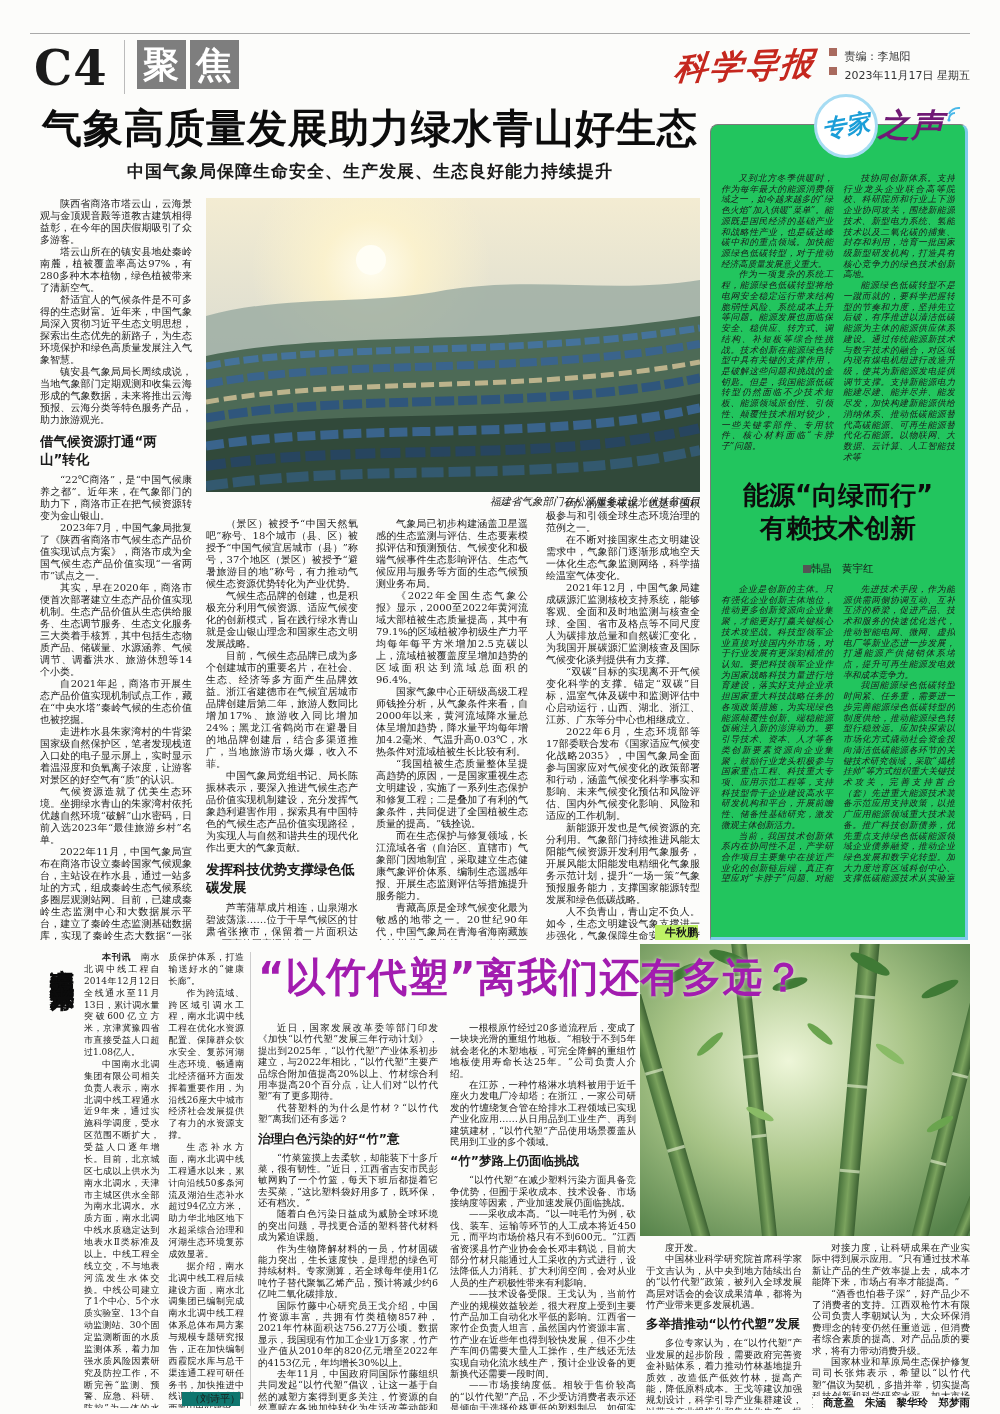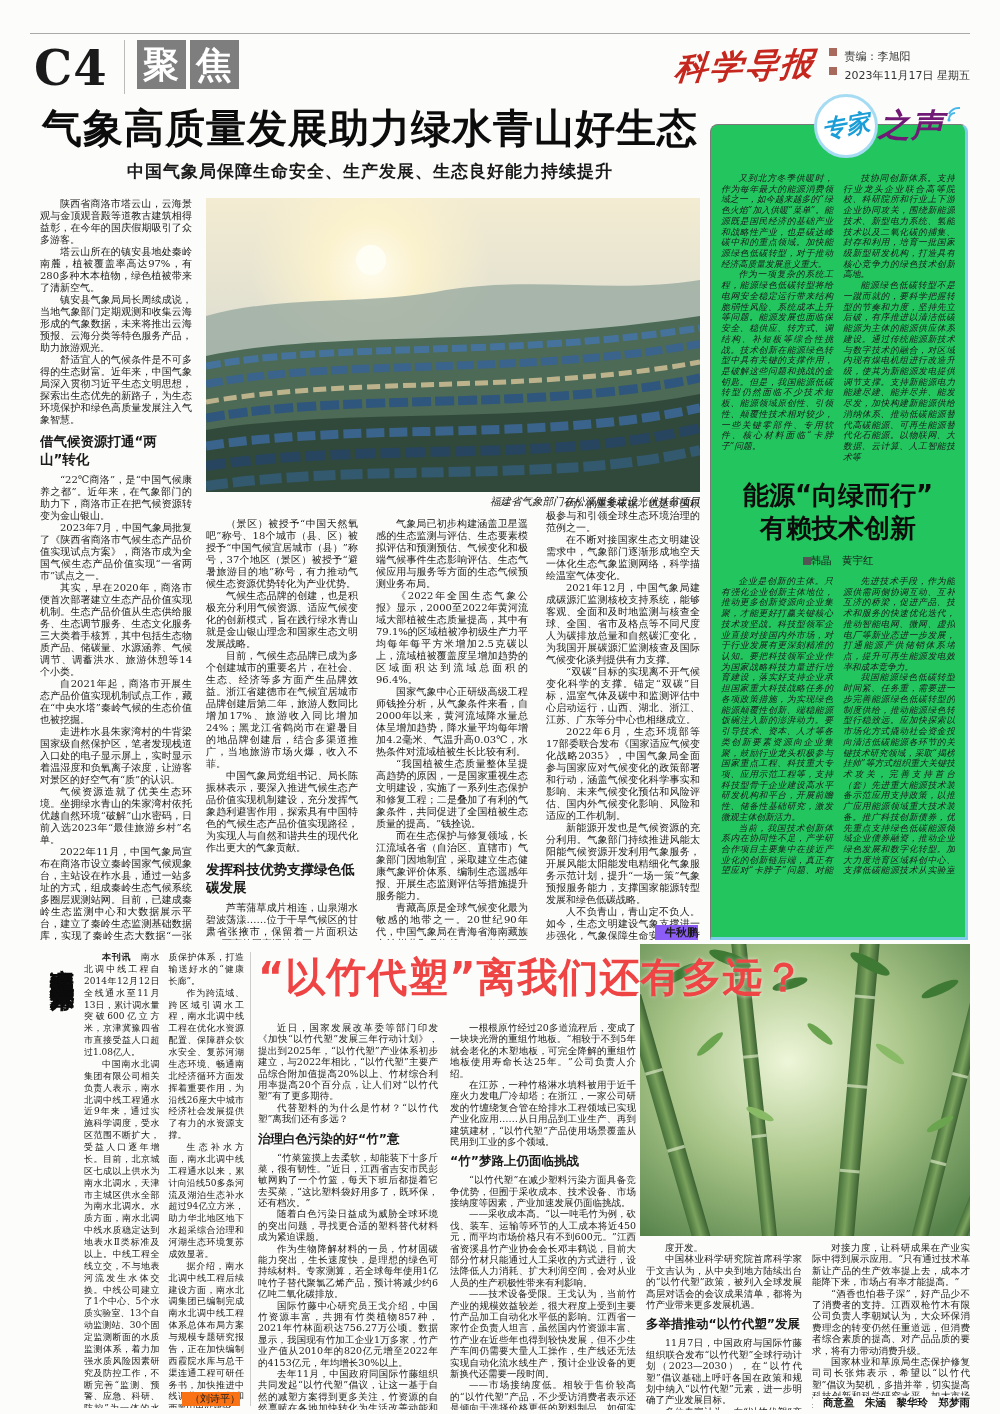--- a/index.html
+++ b/index.html
@@ -29,53 +29,53 @@
   .m-col{position:absolute;bottom:0;overflow:hidden;font-size:10px;line-height:1.2;}
   #mc1{left:0;top:0;width:152px;}
   #mc2{left:166px;top:320px;width:152px;}
   #mc3{left:336px;top:320px;width:152px;}
   #mc4{left:506px;top:300px;width:154px;}
   .para{margin:0;text-indent:2em;text-align:justify;}
   .inhead{font:700 13.5px "DejaVu Sans",sans-serif;margin:7px 0 5px 0;}
   .m-photo{position:absolute;left:166px;top:0;width:494px;height:294px;overflow:hidden;}
   .m-caption{position:absolute;left:166px;top:297px;width:494px;text-align:right;
     font:italic 10.5px "DejaVu Serif",serif;color:#222;}
-  .m-author{position:absolute;right:2px;bottom:0;font-weight:700;font-size:11px;background:#8b5cf6;padding-left:10px;}
+  .m-author{position:absolute;right:2px;bottom:0;font-weight:700;font-size:11px;background:#bef264;padding-left:10px;}
   
   #expert{position:absolute;left:710px;top:94px;width:258px;height:846px;}
   .x-badge{position:absolute;top:0;right:2px;z-index:3;display:flex;align-items:center;}
   .badge-circle{display:inline-flex;align-items:center;justify-content:center;width:58px;height:58px;
     border:3px solid #a6dcf3;border-radius:50%;background:#fff;}
   .badge-zh{color:#1b9ed8;font:italic 900 24px "DejaVu Serif",serif;transform:rotate(-10deg);}
   .badge-rest{color:#701a75;font:italic 900 32px "DejaVu Sans",sans-serif;margin-left:0;letter-spacing:1px;}
   .sig{margin-left:2px;margin-top:-26px;}
   .x-box{position:absolute;left:0;right:0;top:30px;bottom:0;border:1px solid #7a7a7a;
     border-right:3px solid #7ecbea;border-bottom:3px solid #7ecbea;border-radius:8px 8px 0 0;
     padding:10px 10px 8px 10px;background:#22c55e;}
   .x-cols{display:flex;gap:10px;overflow:hidden;}
   .x-intro{margin-top:38px;height:296px;}
   .x-bodyc{height:300px;}
   .x-col{width:50%;font-style:italic;font-size:8.8px;line-height:1.22;}
   .x-col .para{text-align:justify;}
   .x-headline{font:900 26px/1.25 "DejaVu Sans",sans-serif;text-align:center;margin-top:10px;color:#0c0c0c;}
-  .x-byline{text-align:center;font-size:10.5px;margin:10px 0 8px 0;display:flex;justify-content:center;align-items:center;}
+  .x-byline{text-align:center;font-size:10.5px;margin:18px 0 8px 0;display:flex;justify-content:center;align-items:center;}
   
   #water{position:absolute;left:30px;top:946px;width:214px;height:462px;}
   .w-head{position:absolute;left:2px;top:4px;bottom:0;width:46px;writing-mode:vertical-rl;text-orientation:upright;
     font:900 24px "DejaVu Sans",sans-serif;letter-spacing:1px;color:#0c0c0c;}
   .w-body{position:absolute;left:54px;top:6px;right:0;bottom:0;overflow:hidden;
     font-size:9px;line-height:1.32;column-count:2;column-gap:9px;}
   .w-lead{font-weight:700;font-family:"DejaVu Sans",sans-serif;}
-  .w-byline{position:absolute;right:4px;bottom:2px;font-size:10px;background:#f97316;padding-left:8px;}
+  .w-byline{position:absolute;right:4px;bottom:2px;font-size:10px;background:#0f766e;padding-left:8px;}
   .v-div{position:absolute;left:250px;top:952px;bottom:8px;width:1px;background:#ccc;}
   
   #bamboo{position:absolute;left:258px;top:944px;width:712px;height:466px;}
   .b-photo{position:absolute;right:0;top:0;width:330px;height:292px;overflow:hidden;}
   .b-headline{position:absolute;left:0;top:6px;z-index:2;font:900 40px "DejaVu Sans",sans-serif;
-    white-space:nowrap;letter-spacing:1px;color:#ef4444;text-shadow:0 0 4px rgba(255,255,255,.6);}
+    white-space:nowrap;letter-spacing:1px;color:#a21caf;text-shadow:0 0 4px rgba(255,255,255,.6);}
   .b-col{position:absolute;bottom:0;overflow:hidden;font-size:9.5px;line-height:1.2;}
   #bc1{left:0;top:78px;width:180px;}
   #bc2{left:192px;top:78px;width:186px;}
   #bc3{left:388px;top:298px;width:156px;}
   #bc4{left:554px;top:298px;width:158px;}
   .b-inhead{font:700 12.5px "DejaVu Sans",sans-serif;margin:6px 0 4px 0;}
   .b-byline{position:absolute;right:0;bottom:0;font-weight:700;font-size:10.5px;background:#fcfcfa;padding-left:10px;}
 </style>
 </head>
 <body>
@@ -105,22 +105,22 @@
 </div>
 
 <div id="main">
   <div class="m-headline">气象高质量发展助力绿水青山好生态</div>
   <div class="m-deck">中国气象局保障生命安全、生产发展、生态良好能力持续提升</div>
   <div class="m-body">
     <div class="m-col" id="mc1">
       <div>
           <p class="para">陕西省商洛市塔云山，云海景观与金顶观音殿等道教古建筑相得益彰，在今年的国庆假期吸引了众多游客。</p>
           <p class="para">塔云山所在的镇安县地处秦岭南麓，植被覆盖率高达97%，有280多种木本植物，绿色植被带来了清新空气。</p>
+          <p class="para">舒适宜人的气候条件是不可多得的生态财富。近年来，中国气象局深入贯彻习近平生态文明思想，探索出生态优先的新路子，为生态环境保护和绿色高质量发展注入气象智慧。</p>
           <p class="para">镇安县气象局局长周续成说，当地气象部门定期观测和收集云海形成的气象数据，未来将推出云海预报、云海分类等特色服务产品，助力旅游观光。</p>
-          <p class="para">舒适宜人的气候条件是不可多得的生态财富。近年来，中国气象局深入贯彻习近平生态文明思想，探索出生态优先的新路子，为生态环境保护和绿色高质量发展注入气象智慧。</p>
         </div>
       <div class="inhead">借气候资源打通“两山”转化</div>
       <div>
           <p class="para">“22℃商洛”，是“中国气候康养之都”。近年来，在气象部门的助力下，商洛市正在把气候资源转变为金山银山。</p>
           <p class="para">2023年7月，中国气象局批复了《陕西省商洛市气候生态产品价值实现试点方案》，商洛市成为全国气候生态产品价值实现“一省两市”试点之一。</p>
           <p class="para">其实，早在2020年，商洛市便首次部署建立生态产品价值实现机制。生态产品价值从生态供给服务、生态调节服务、生态文化服务三大类着手核算，其中包括生态物质产品、储碳量、水源涵养、气候调节、调蓄洪水、旅游休憩等14个小类。</p>
           <p class="para">自2021年起，商洛市开展生态产品价值实现机制试点工作，藏在“中央水塔”秦岭气候的生态价值也被挖掘。</p>
           <p class="para">走进柞水县朱家湾村的牛背梁国家级自然保护区，笔者发现栈道入口处的电子显示屏上，实时显示着温湿度和负氧离子浓度，让游客对景区的好空气有“质”的认识。</p>
           <p class="para">气候资源造就了优美生态环境。坐拥绿水青山的朱家湾村依托优越自然环境“破解”山水密码，日前入选2023年“最佳旅游乡村”名单。</p>
           <p class="para">2022年11月，中国气象局宣布在商洛市设立秦岭国家气候观象台，主站设在柞水县，通过一站多址的方式，组成秦岭生态气候系统多圈层观测站网。目前，已建成秦岭生态监测中心和大数据展示平台，建立了秦岭生态监测基础数据库，实现了秦岭生态大数据“一张图”展示。</p>
@@ -343,21 +343,20 @@
         <p class="para">——市场接纳度低。相较于售价较高的“以竹代塑”产品，不少受访消费者表示还是倾向于选择价格更低的塑料制品。如何实现从“便宜、能用就好”到“用得好还要更环保”的转变，将绿色环保理念充分转化为实际行动，也将影响竹制品消费市场的深</p>
       </div>
   </div>
   <div class="b-col" id="bc3">
     <div>
         <p class="para">度开发。</p>
         <p class="para">中国林业科学研究院首席科学家于文吉认为，从中央到地方陆续出台的“以竹代塑”政策，被列入全球发展高层对话会的会议成果清单，都将为竹产业带来更多发展机遇。</p>
       </div>
     <div class="b-inhead">多举措推动“以竹代塑”发展</div>
     <div>
-        <p class="para">11月7日，中国政府与国际竹藤组织联合发布“以竹代塑”全球行动计划（2023—2030），在“以竹代塑”倡议基础上呼吁各国在政策和规划中纳入“以竹代塑”元素，进一步明确了产业发展目标。</p>
         <p class="para">多位专家认为，在“以竹代塑”产业发展的起步阶段，需要政府完善资金补贴体系，着力推动竹林基地提升质效，改造低产低效竹林，提高产能，降低原料成本。王戈等建议加强规划设计，科学引导产业集群建设，以带动产业规模化和集约化生产，提高产学研</p>
       </div>
   </div>
   <div class="b-col" id="bc4">
     <div>
         <p class="para">对接力度，让科研成果在产业实际中得到展示应用。“只有通过技术革新让产品的生产效率提上去，成本才能降下来，市场占有率才能提高。”</p>
         <p class="para">“酒香也怕巷子深”，好产品少不了消费者的支持。江西双枪竹木有限公司负责人李朝斌认为，大众环保消费理念的转变仍然任重道远，但消费者综合素质的提高、对产品品质的要求，将有力带动消费升级。</p>
         <p class="para">国家林业和草原局生态保护修复司司长张炜表示，希望以“以竹代塑”倡议为契机，多措并举，切实提高科技创新和科学研究水平，加大市场推广力度，推动我国竹产业呈现蓬勃发展的良好态势。</p>
       </div>
   </div>

